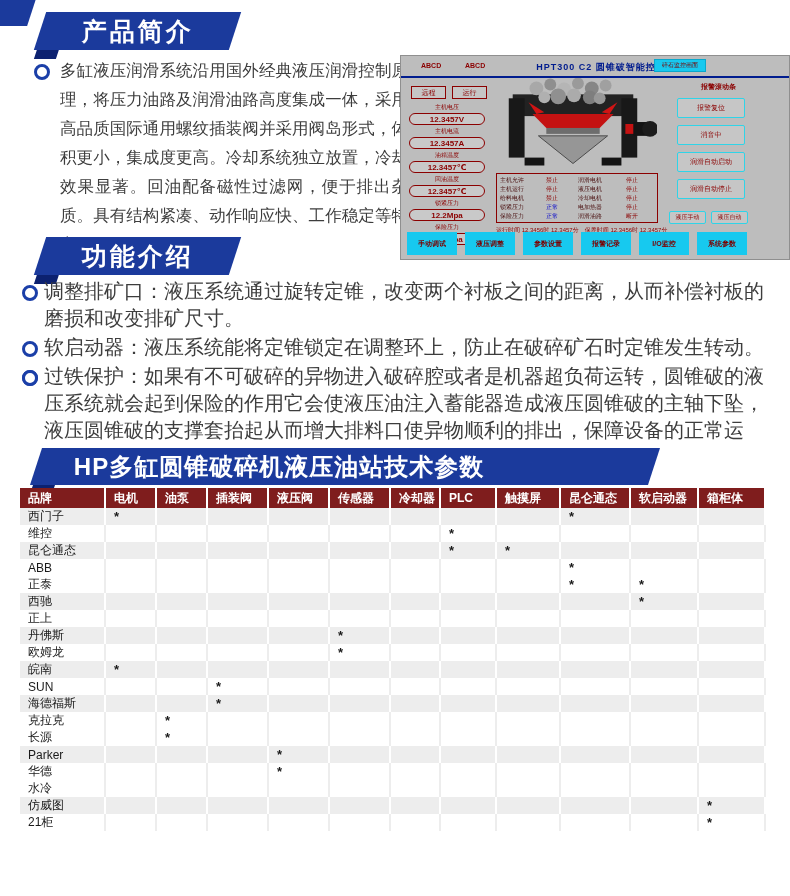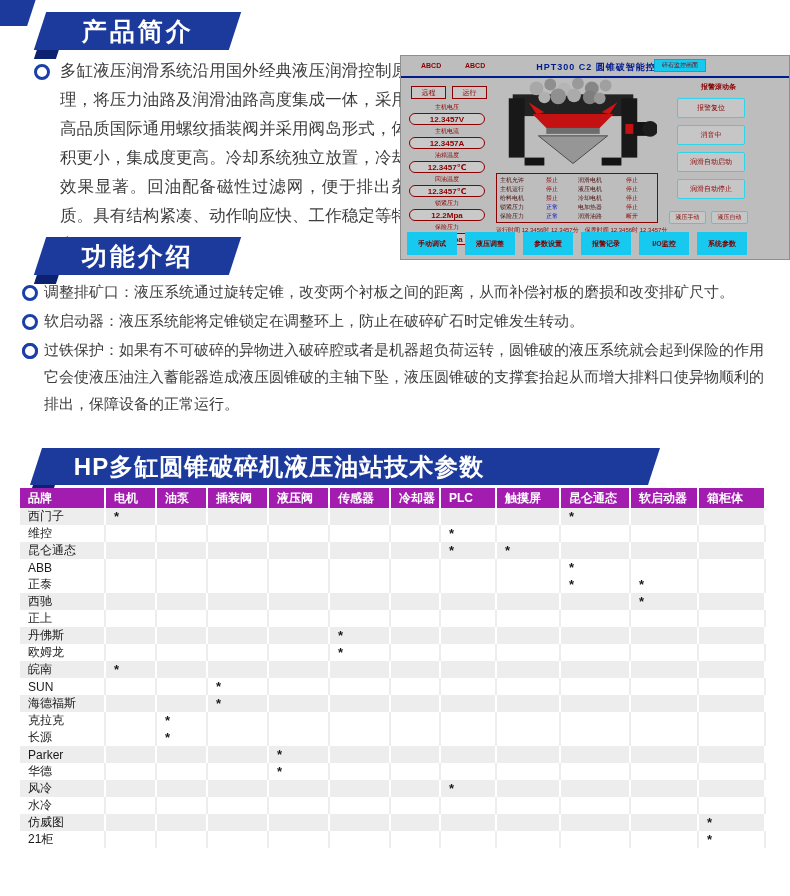--- a/index.html
+++ b/index.html
@@ -23,26 +23,26 @@
   .b3 .banner-text{font-size:24px;letter-spacing:1px;}
 
   
   .ring{display:inline-block;width:10px;height:10px;border:3px solid #1b3fa8;border-radius:50%;background:#fff;}
   .intro{position:absolute;left:30px;top:56px;width:378px;}
   .intro .ring{position:absolute;left:4px;top:8px;}
   .intro-text{margin:0;padding-left:30px;font-size:16.5px;line-height:29px;color:#3d3d3d;text-align:justify;}
 
   
   .features{position:absolute;left:22px;top:278px;width:756px;}
-  .feature{position:relative;padding-left:22px;margin-bottom:2px;font-size:15px;line-height:27px;color:#3d3d3d;}
+  .feature{position:relative;padding-left:22px;margin-bottom:2px;font-size:20px;line-height:27px;color:#3d3d3d;}
   .feature .ring{position:absolute;left:0;top:7px;}
 
   
   .params{position:absolute;left:20px;top:488px;border-collapse:collapse;table-layout:fixed;}
-  .params th{background:#a21caf;color:#fff;font-size:12px;font-weight:bold;text-align:left;
+  .params th{background:#7f1d1d;color:#fff;font-size:12px;font-weight:bold;text-align:left;
              padding:0 0 0 8px;height:20px;border-right:2px solid #fff;white-space:nowrap;overflow:hidden;}
   .params td{height:17px;font-size:12px;color:#1a1a1a;padding:0 0 0 8px;
              white-space:nowrap;overflow:hidden;border-right:2px solid #fff;}
   .params tr.g td{background:#ededed;border-right-color:#fff;}
   .params tr.w td{background:#fff;border-right-color:#ededed;}
   .params td.mark{font-size:13px;font-weight:bold;}
 
   
   .hmi{position:absolute;left:400px;top:55px;width:390px;height:205px;background:#bdbdbd;
        border:1px solid #8f8f8f;box-sizing:border-box;overflow:hidden;}
@@ -472,34 +472,20 @@
           <td></td>
           <td class="mark">*</td>
           <td></td>
           <td></td>
           <td></td>
           <td></td>
           <td></td>
           <td></td>
           <td></td>
         </tr>
-        <tr class="g">
-          <td class="brand">风冷</td>
-          <td></td>
-          <td></td>
-          <td></td>
-          <td></td>
-          <td></td>
-          <td></td>
-          <td class="mark">*</td>
-          <td></td>
-          <td></td>
-          <td></td>
-          <td></td>
-        </tr>
         <tr class="w">
           <td class="brand">水冷</td>
           <td></td>
           <td></td>
           <td></td>
           <td></td>
           <td></td>
           <td></td>
           <td></td>
           <td></td>

